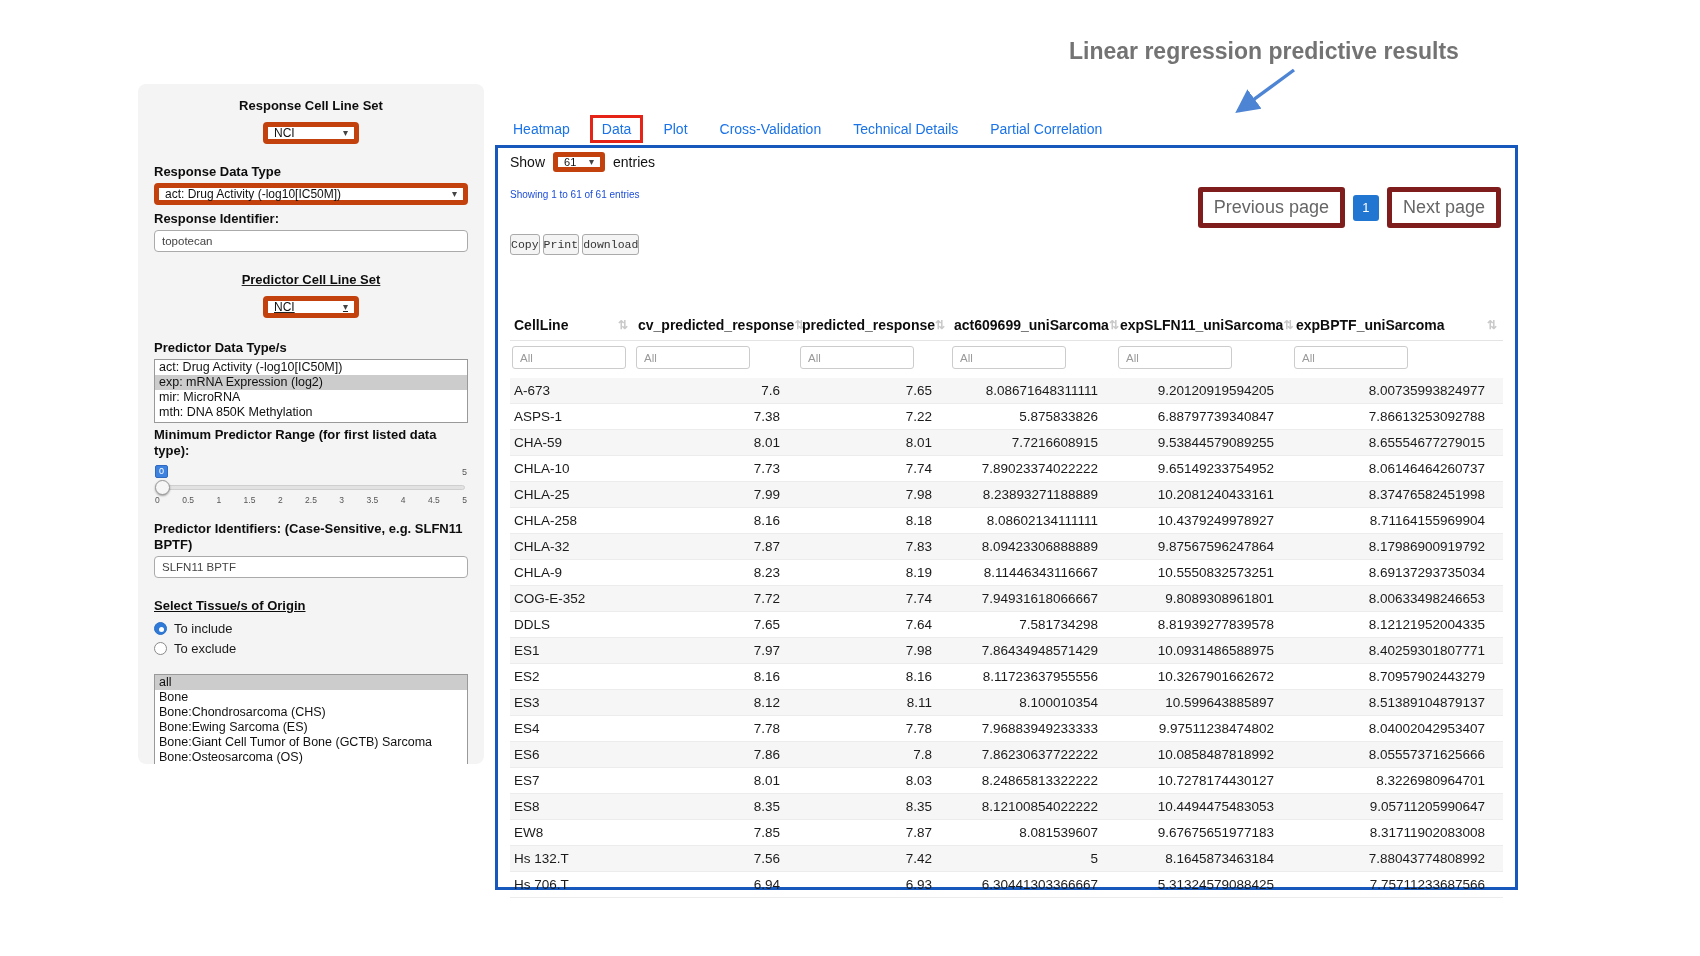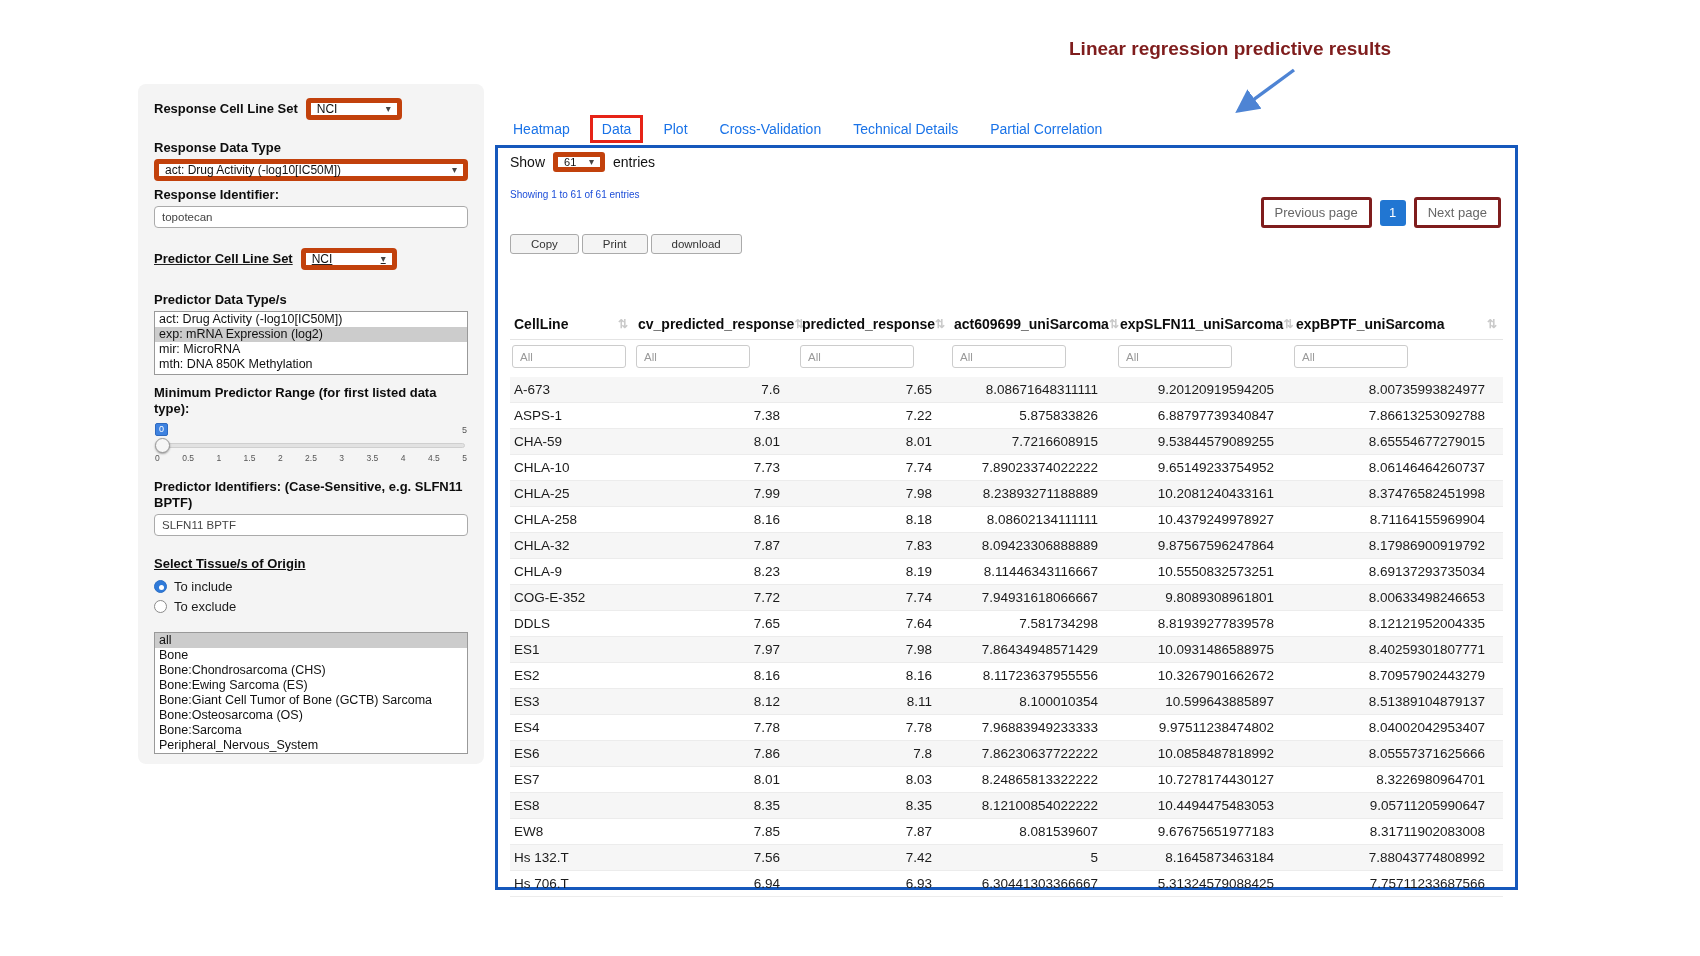--- a/index.html
+++ b/index.html
@@ -21,32 +21,32 @@
   }
   .nav-item { cursor:pointer; white-space:nowrap; padding:9px 1px; }
   .nav-item.active {
     border:2px solid #92bde2; border-radius:4px;
     padding:8px 11px; background:#fdfdfd;
   }
 
   
   .annotation-text {
     position:absolute; top:38px; left:1069px;
-    font-size:19px; font-weight:bold; color:#7f1d1d; white-space:nowrap;
+    font-size:23px; font-weight:bold; color:#737373; white-space:nowrap;
   }
   .annotation-arrow { position:absolute; left:1224px; top:66px; }
 
   
   .sidebar {
     position:absolute; left:138px; top:84px; width:346px; height:680px;
     background:#f4f4f4; border-radius:8px; padding:14px 16px;
     font-size:13px; overflow:hidden;
   }
   .form-label { font-weight:bold; font-size:13px; color:#0d0d0d; line-height:16px; }
-  .inline-row { display:flex; align-items:center; gap:8px; }
+  .inline-row { display:flex; align-items:center; gap:8px;flex-direction:column; }
   .nowrap { white-space:nowrap; }
 
   .sel {
     background:#fff; border:5px solid #c2410c; border-radius:4px; height:22px;
     display:inline-flex; align-items:center; justify-content:space-between;
     padding:0 6px; font-size:12px; color:#111; cursor:pointer; gap:6px;
   }
   .sel .chev { font-size:10px; color:#444; line-height:1; }
   .sel.small { width:96px; }
   .sel.full { width:100%; margin-top:3px; }
@@ -89,21 +89,21 @@
   .radio-group { margin-top:4px; }
   .radio-row { display:flex; align-items:center; gap:7px; height:20px; cursor:pointer; font-size:13px; color:#1a1a1a; }
   .radio { width:13px; height:13px; border-radius:50%; border:1px solid #8a8a8a; background:#fff; position:relative; flex:none; }
   .radio.checked { background:#2f7ad9; border-color:#2a6ec6; }
   .radio.checked::after {
     content:""; position:absolute; left:4px; top:4px; width:5px; height:5px;
     background:#fff; border-radius:50%;
   }
 
   
-  .mt6{margin-top:6px;} .mt10{margin-top:10px;} .mt16{margin-top:16px;}
+  .mt6{margin-top:6px;} .mt10{margin-top:4px;} .mt16{margin-top:16px;}
   .mt20{margin-top:20px;} .mt26{margin-top:20px;text-decoration:underline;} .mt22{margin-top:22px;}
 
   
   .results { position:absolute; left:495px; top:84px; width:1023px; }
   .result-tabs {
     display:flex; align-items:center; gap:32px; padding-left:18px; height:30px;
     font-size:14px; color:#1a73e8;margin-top:30px;
   }
   .result-tab { cursor:pointer; white-space:nowrap; }
   .result-tab.red-boxed { border:3px solid #e62317; padding:3px 9px; margin:0 -12px; }
@@ -113,32 +113,32 @@
     background:#fff; padding:2px 12px 10px;
   }
 
   .show-row { display:flex; align-items:center; gap:8px; font-size:14px; margin-top:2px; color:#111; }
   .show-select { width:52px; height:20px; border-radius:3px; font-size:11px; }
 
   .showing-row { position:relative; margin-top:12px; height:44px; }
   .showing-text { font-size:10px; color:#1d4ed8; }
   .pagination { position:absolute; right:2px; bottom:0; display:flex; align-items:center; gap:8px; }
   .page-btn {
-    border:3px solid #7f1d1d; background:#fff; color:#666; font-size:13px;
+    border:5px solid #7f1d1d; background:#fff; color:#666; font-size:18px;
     padding:5px 11px; border-radius:3px; cursor:pointer; font-family:inherit;
   }
   .page-num {
     width:26px; height:26px; background:#2176d2; color:#fff; font-size:13px;
     display:flex; align-items:center; justify-content:center; border-radius:3px; cursor:pointer;
   }
 
   .export-row { display:flex; gap:3px; margin-top:6px; }
   .export-btn {
     border:1px solid #aaa; background:#f4f4f4; font-size:11.5px; color:#333;
-    padding:3px 20px; border-radius:3px; cursor:pointer; font-family:Liberation Sans, sans-serif;
+    padding:3px 0; border-radius:3px; cursor:pointer; font-family:Liberation Mono, monospace;
   }
 
   
   .data-table { width:100%; border-collapse:collapse; margin-top:8px; table-layout:fixed; }
   .data-table th { text-align:left; font-size:14px; font-weight:bold; color:#0d0d0d; padding:6px 4px 7px; border-bottom:1px solid #e4e4e4; }
   .th-inner { display:flex; justify-content:space-between; align-items:center; padding-right:2px;margin-top:48px; }
   .sort-icon { color:#c9c9c9; font-size:12px; cursor:pointer; }
   .filter-cell { padding:5px 2px 9px; }
   .col-filter {
     width:114px; height:23px; border:1px solid #ccc; border-radius:3px;

